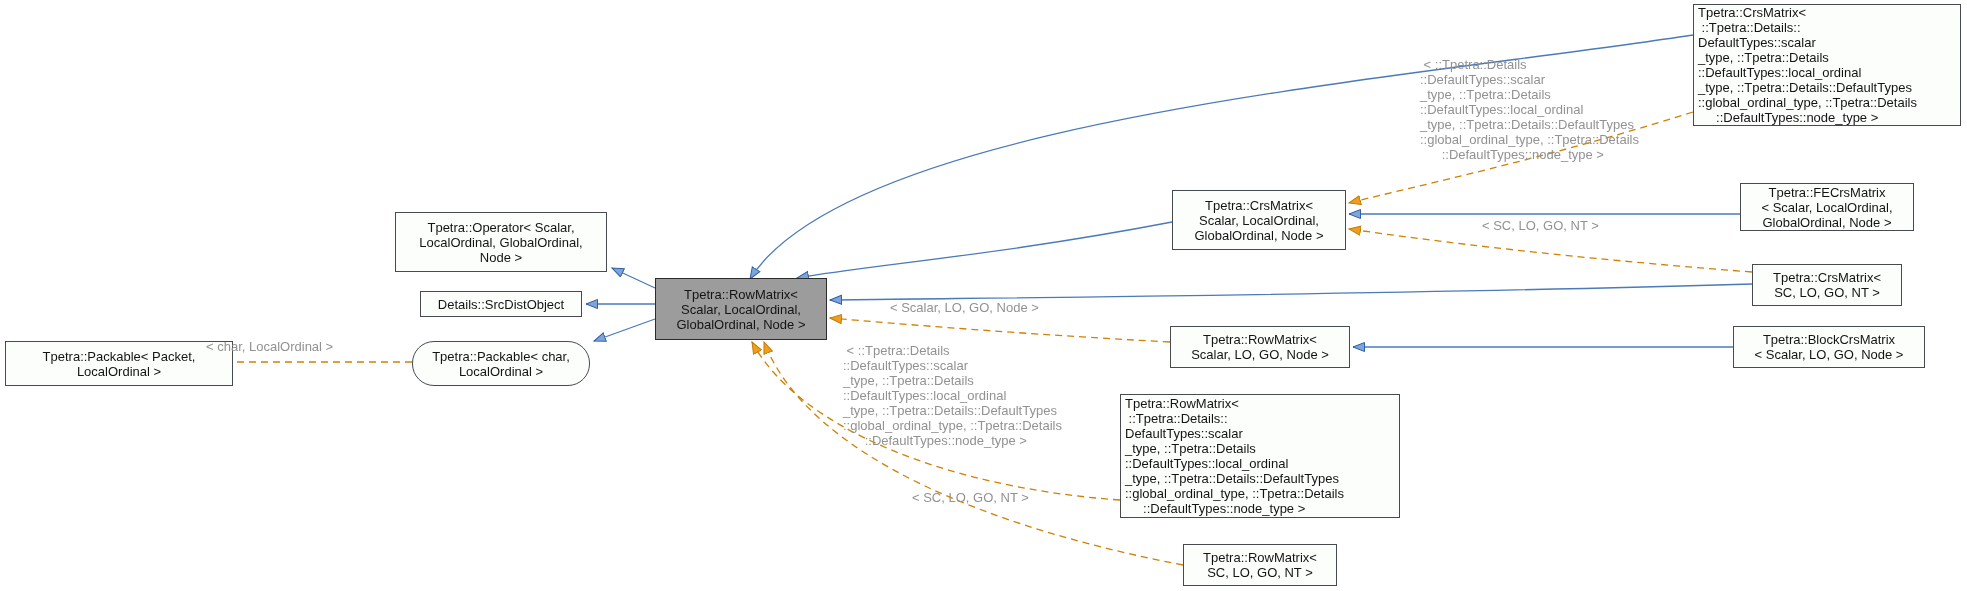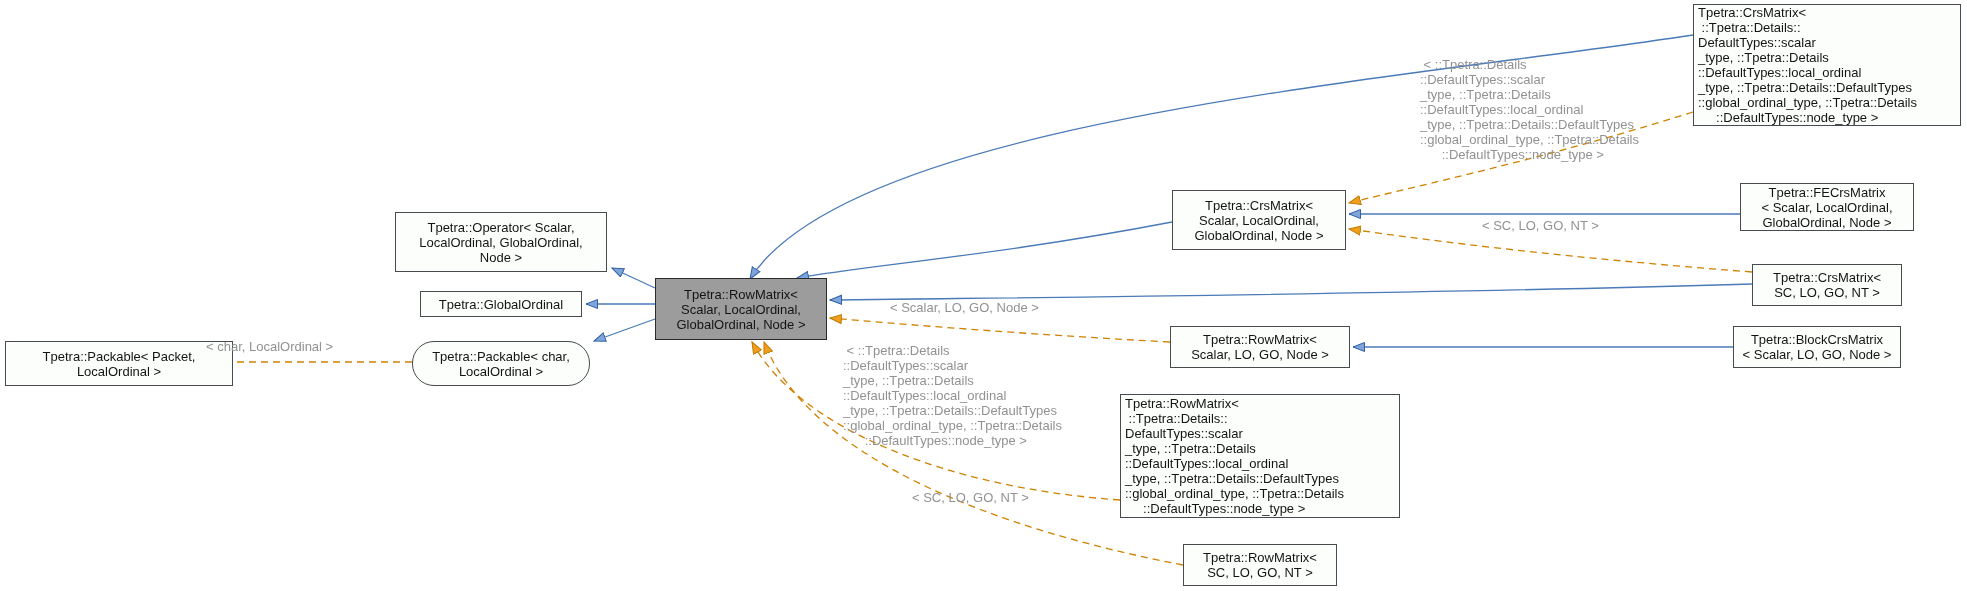--- a/index.html
+++ b/index.html
@@ -52,21 +52,21 @@
   <div class="node" style="left:5px;top:341px;width:228px;height:45px;">Tpetra::Packable&lt; Packet,
 LocalOrdinal &gt;</div>
 
   <div class="node" style="left:412px;top:341px;width:178px;height:45px;border-radius:22px;">Tpetra::Packable&lt; char,
 LocalOrdinal &gt;</div>
 
   <div class="node" style="left:395px;top:212px;width:212px;height:60px;">Tpetra::Operator&lt; Scalar,
 LocalOrdinal, GlobalOrdinal,
 Node &gt;</div>
 
-  <div class="node" style="left:420px;top:291px;width:162px;height:26px;">Tpetra::GlobalOrdinal</div>
+  <div class="node" style="left:420px;top:291px;width:162px;height:26px;">Details::SrcDistObject</div>
 
   <div class="node focus" style="left:655px;top:278px;width:172px;height:62px;">Tpetra::RowMatrix&lt;
 Scalar, LocalOrdinal,
 GlobalOrdinal, Node &gt;</div>
 
   <div class="node" style="left:1172px;top:190px;width:174px;height:60px;">Tpetra::CrsMatrix&lt;
 Scalar, LocalOrdinal,
 GlobalOrdinal, Node &gt;</div>
 
   <div class="node pre" style="left:1693px;top:4px;width:268px;height:122px;">Tpetra::CrsMatrix&lt;
@@ -81,21 +81,21 @@
   <div class="node" style="left:1740px;top:183px;width:174px;height:48px;">Tpetra::FECrsMatrix
 &lt; Scalar, LocalOrdinal,
 GlobalOrdinal, Node &gt;</div>
 
   <div class="node" style="left:1752px;top:264px;width:150px;height:42px;">Tpetra::CrsMatrix&lt;
 SC, LO, GO, NT &gt;</div>
 
   <div class="node" style="left:1170px;top:326px;width:180px;height:42px;">Tpetra::RowMatrix&lt;
 Scalar, LO, GO, Node &gt;</div>
 
-  <div class="node" style="left:1733px;top:326px;width:168px;height:42px;">Tpetra::BlockCrsMatrix
+  <div class="node" style="left:1733px;top:326px;width:192px;height:42px;">Tpetra::BlockCrsMatrix
 &lt; Scalar, LO, GO, Node &gt;</div>
 
   <div class="node pre" style="left:1120px;top:394px;width:280px;height:124px;">Tpetra::RowMatrix&lt;
  ::Tpetra::Details::
 DefaultTypes::scalar
 _type, ::Tpetra::Details
 ::DefaultTypes::local_ordinal
 _type, ::Tpetra::Details::DefaultTypes
 ::global_ordinal_type, ::Tpetra::Details
      ::DefaultTypes::node_type &gt;</div>

